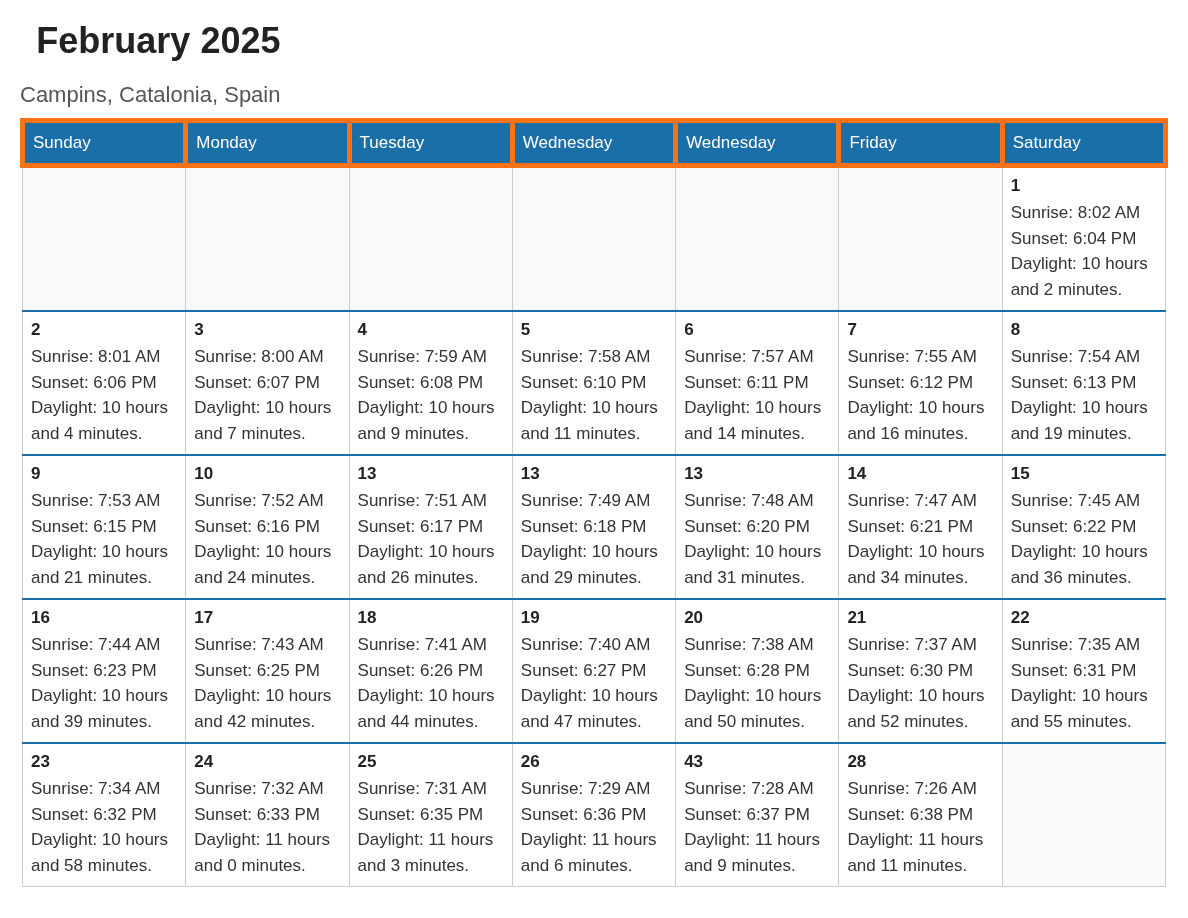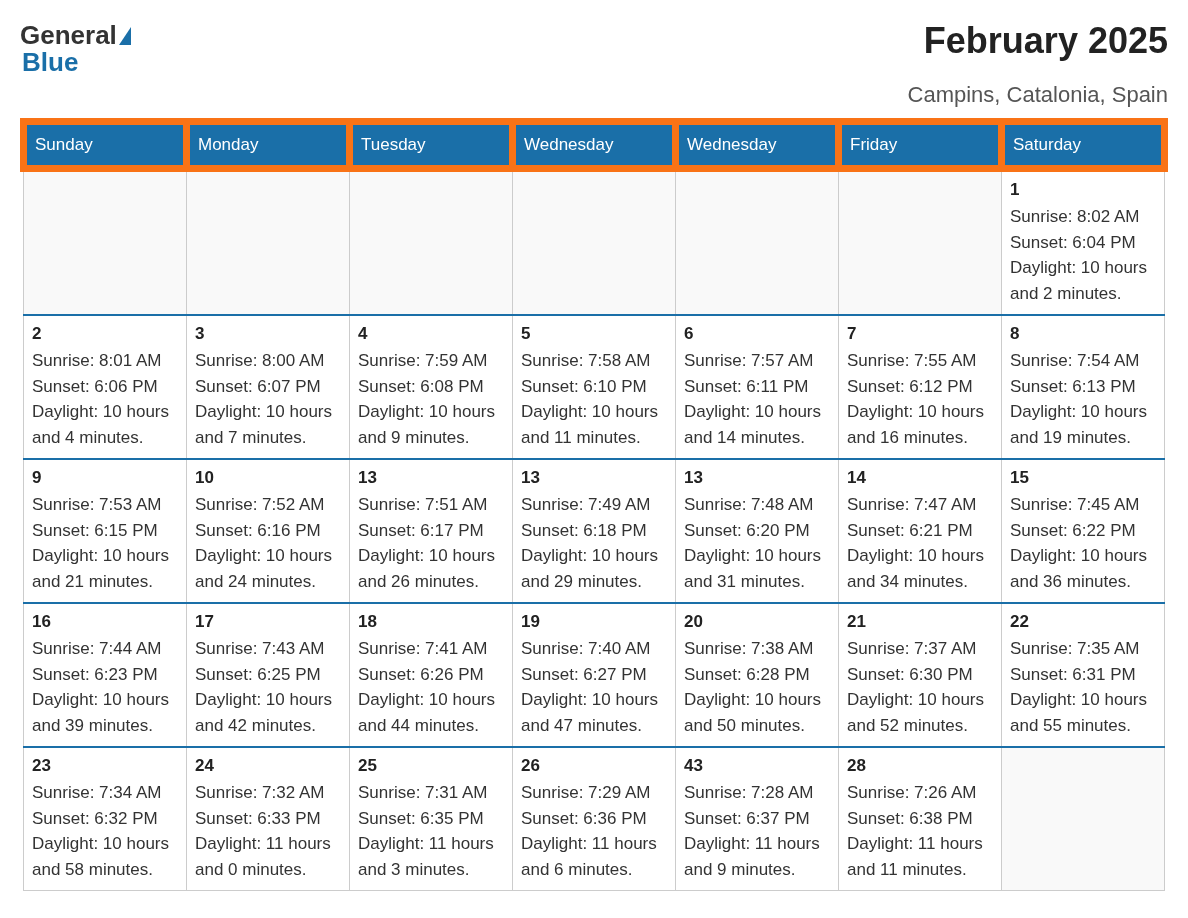--- a/index.html
+++ b/index.html
@@ -61,21 +61,21 @@
       border-collapse: collapse;
       margin-top: 10px;
     }
     .calendar th {
       background-color: #1a6fa8;
       color: white;
       font-size: 17px;
       font-weight: normal;
       padding: 10px 8px;
       text-align: left;
-      border: 7px solid #f97316;
+      border: 5px solid #f97316;
     }
     .calendar td {
       vertical-align: top;
       border: 1px solid #ccc;
       padding: 8px;
       width: calc(100% / 7);
       min-height: 120px;
     }
     .calendar tr td {
       border-top: 2px solid #1a6fa8;
@@ -95,30 +95,20 @@
       background: #f9f9f9;
     }
     td.empty-cell {
       border-top: 2px solid #1a6fa8;
     }
   </style>
 </head>
 <body>
 
 <div class="header">
-  <div class="logo">
-    <div class="logo-text">
-      <span class="logo-general">General</span>
-      <span class="logo-triangle"></span>
-      <span></span>
-    </div>
-    <div style="display:flex; align-items:center; margin-top:-4px; padding-left:2px;">
-      <span class="logo-blue">Blue</span>
-    </div>
-  </div>
   <div class="title-block">
     <div class="month-title">February 2025</div>
     <div class="location">Campins, Catalonia, Spain</div>
   </div>
 </div>
 
 <table class="calendar">
   <thead>
     <tr>
     <th>Sunday</th>

